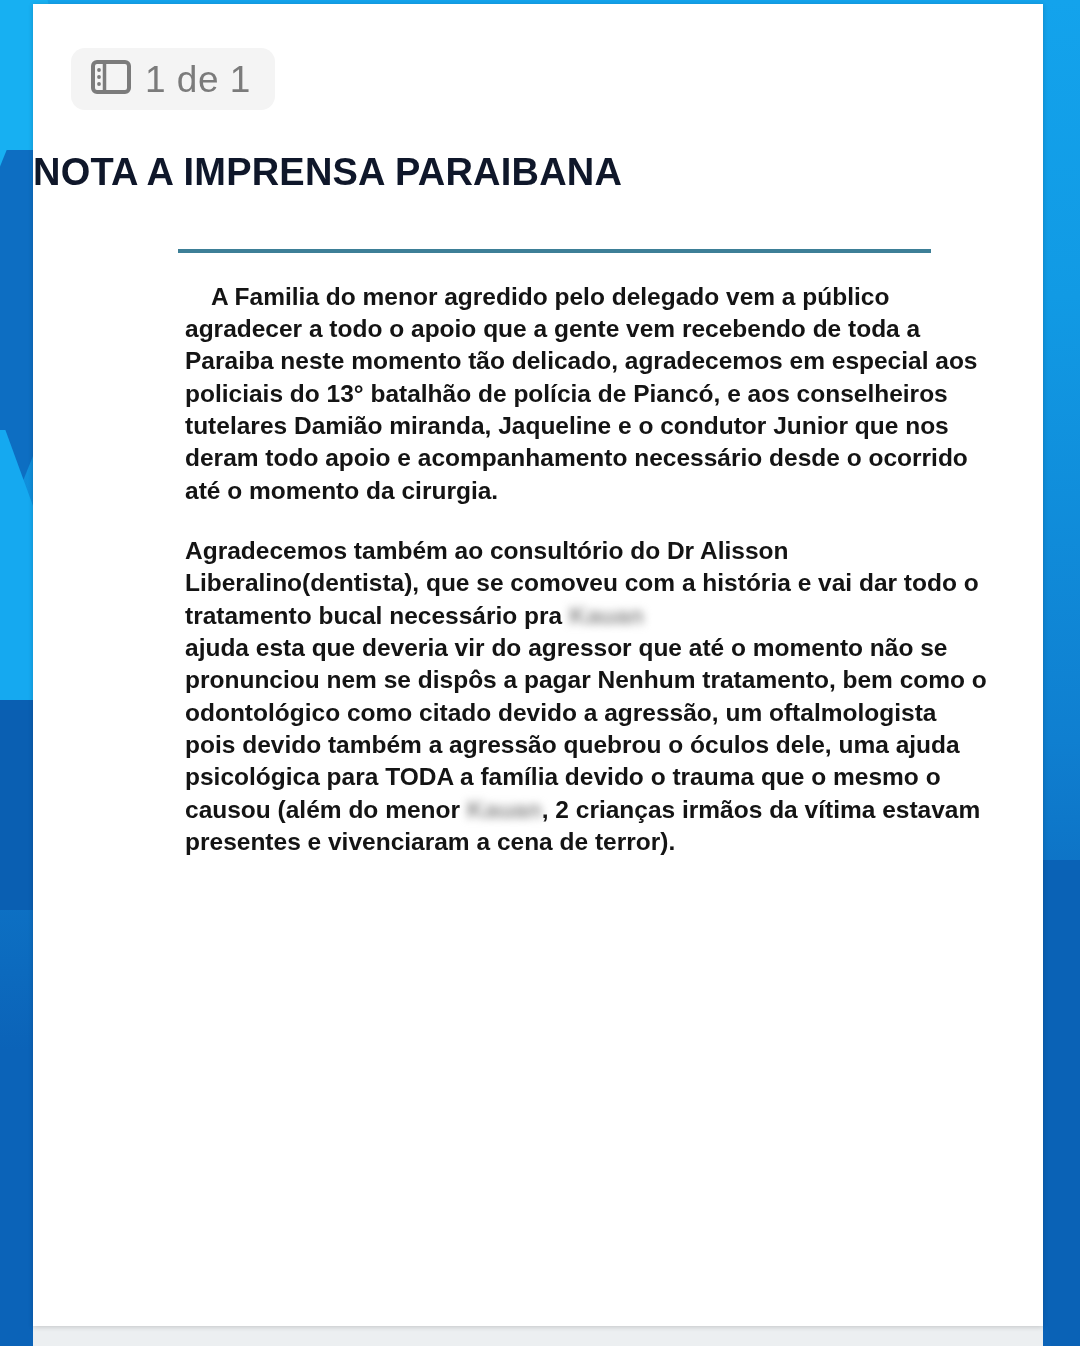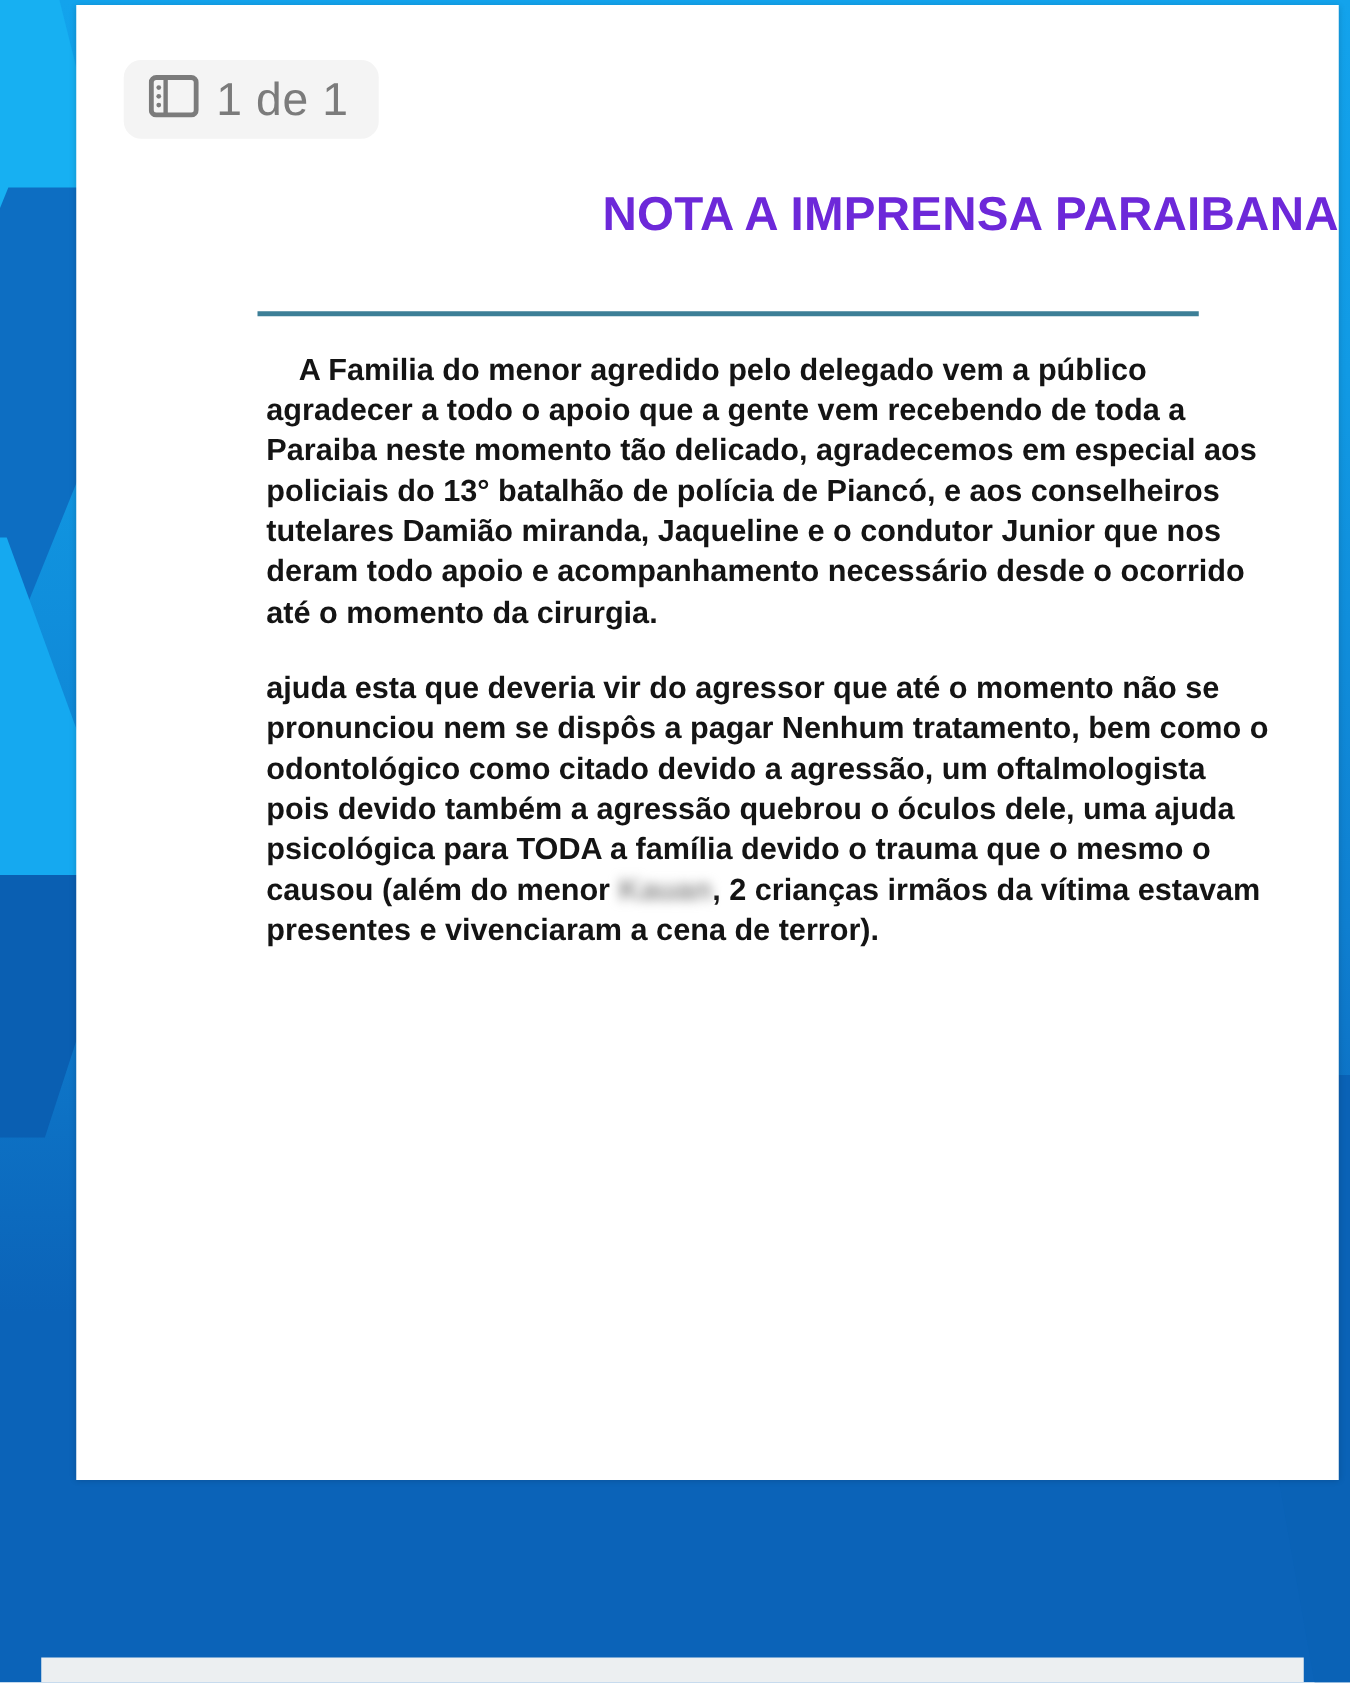--- a/index.html
+++ b/index.html
@@ -57,25 +57,24 @@
     background: #17b0f2;
     transform: skewX(14deg);
   }
 
   
   #doc-card {
     position: absolute;
     left: 33px;
     top: 4px;
     width: 1010px;
-    height: 1180px;
+    height: 1322px;
     background: #ffffff;
     box-shadow: 0 1px 5px rgba(0,0,0,0.18);
     overflow: hidden;
-    margin-left: 28px;
   }
   
   #doc-footer-strip {
     position: absolute;
     left: 33px;
     top: 1326px;
     width: 1010px;
     height: 20px;
     background: #eceff1;
   }
@@ -105,24 +104,24 @@
   #doc-body {
     position: absolute;
     left: 0;
     top: 0;
     width: 1010px;
   }
 
   #doc-title {
     margin: 0;
     padding: 148px 0 0 0;
-    text-align: right;
+    text-align: left;
     font-size: 38px;
     font-weight: 700;
-    color: #6d28d9;
+    color: #0f172a;
     letter-spacing: 0.2px;
     line-height: 1.1;
   }
 
   .rule {
     height: 4px;
     background: #3d7f97;
     margin: 55px 112px 0 145px;
   }
 
@@ -186,18 +185,19 @@
     </div>
 
     <div id="doc-body">
 
       <h1 id="doc-title">NOTA A IMPRENSA PARAIBANA</h1>
 
       <div class="rule"></div>
 
       <div id="prose">
           <p><span class="indent"></span>A Familia do menor agredido pelo delegado vem a público agradecer a todo o apoio que a gente vem recebendo de toda a Paraiba neste momento tão delicado, agradecemos em especial aos policiais do 13° batalhão de polícia de Piancó, e aos conselheiros tutelares Damião miranda, Jaqueline e o condutor Junior que nos deram todo apoio e acompanhamento necessário desde o ocorrido até o momento da cirurgia.</p>
+          <p class="tight">Agradecemos também ao consultório do Dr  Alisson Liberalino(dentista), que se comoveu com a história e vai dar todo o tratamento bucal necessário pra <span class="redacted">Kauan</span></p>
           <p>ajuda esta que deveria vir do agressor que até o momento não se pronunciou nem se dispôs a pagar Nenhum tratamento, bem como o odontológico como citado devido a agressão, um oftalmologista pois devido também a agressão quebrou o óculos dele, uma ajuda psicológica para TODA a família devido o trauma que o mesmo o causou (além do menor <span class="redacted">Kauan</span>, 2 crianças irmãos da vítima estavam presentes e vivenciaram a cena de terror).</p>
         </div>
 
     </div>
   </div>
 </div>
 
 </body></html>

